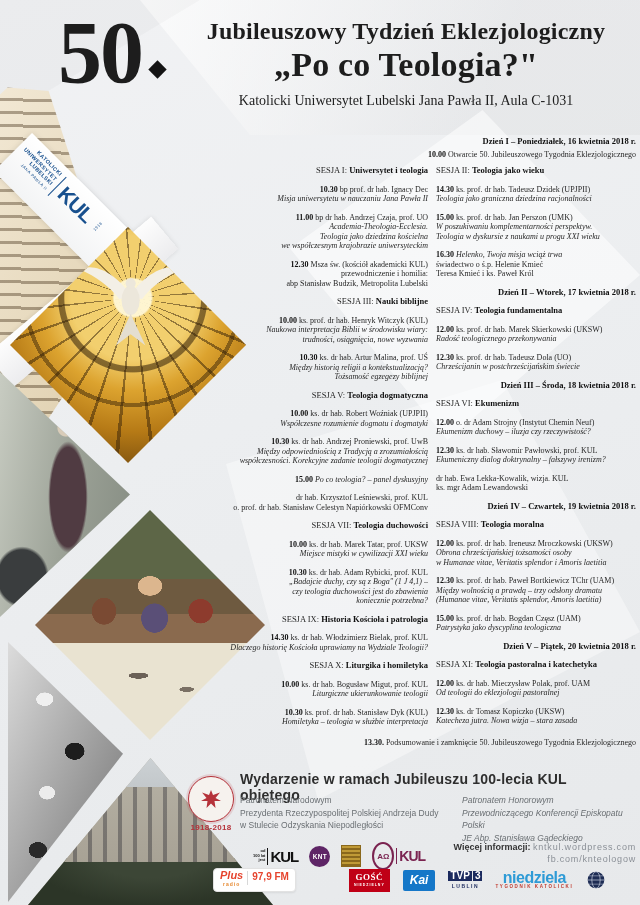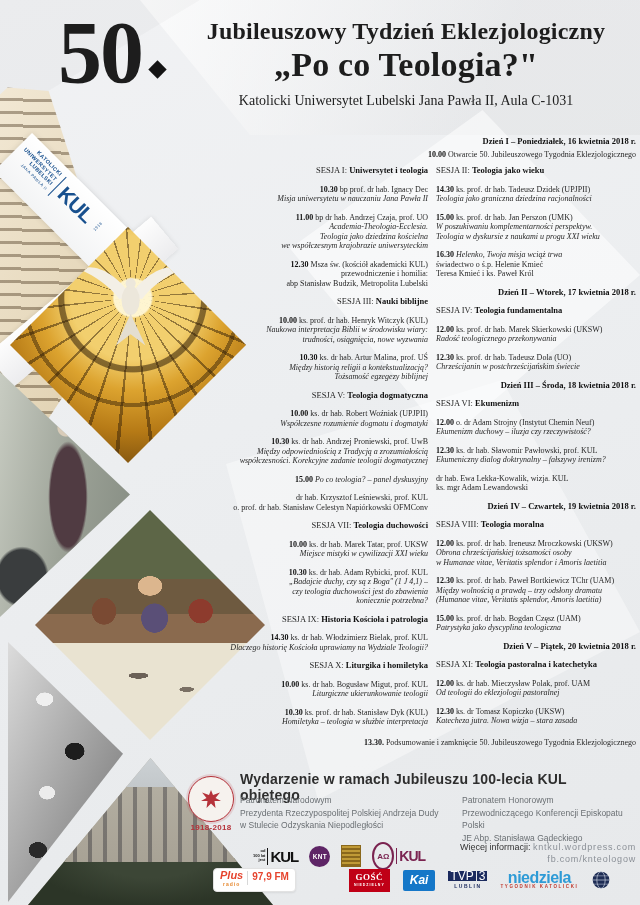--- a/index.html
+++ b/index.html
@@ -97,23 +97,23 @@
   .blk.day{margin-top:7px;text-align:right;font-weight:bold;font-size:8.5px;color:#0f0f0f;}
   .blk.session{font-size:8.5px;}
   .blk.session b{font-size:8.5px;}
   .ln.it{font-style:italic;}
   .ln.it b{font-style:normal;}
   
   .sans{font-family:"Liberation Sans",sans-serif;}
   .foot-heading{left:240px;top:771px;width:380px;font-weight:bold;font-size:14px;color:#2e2e2e;letter-spacing:.2px;z-index:6;}
   .patron{top:794px;font-size:8.5px;line-height:12.5px;color:#6a6f73;z-index:6;}
   .patron.nat{left:240px;width:215px;}
-  .patron.hon{left:462px;width:176px;}
+  .patron.hon{left:462px;width:176px;font-style:italic;}
   .info{left:428px;top:841px;width:208px;text-align:right;font-size:9px;z-index:6;line-height:12px;}
-  .info .lbl{font-weight:normal;color:#333;}
+  .info .lbl{font-weight:bold;color:#333;}
   .info .url{color:#8b9097;letter-spacing:.8px;}
   .logos1{left:253px;top:845px;height:22px;display:flex;align-items:center;gap:11px;z-index:6;}
   .logos2{left:213px;top:867px;height:26px;display:flex;align-items:center;gap:13px;z-index:6;}
   .logo{display:flex;align-items:center;font-family:"Liberation Sans",sans-serif;}
   .kul100 .pre{display:flex;flex-direction:column;font-size:4px;line-height:4.5px;color:#111;font-weight:bold;margin-right:2px;text-align:right;}
   .kul100 .abbr{font-size:15px;font-weight:800;color:#111;letter-spacing:-1px;border-left:1.5px solid #111;padding-left:2px;}
   .knt{width:21px;height:21px;border-radius:50%;background:#5e2566;color:#fff;font-size:6.5px;font-weight:bold;display:flex;align-items:center;justify-content:center;letter-spacing:.3px;}
   .gaud{width:18px;height:20px;background:repeating-linear-gradient(0deg,#8a681c 0 2px,#c09a36 2px 4px);border:1px solid #8a681c;}
   .aokul{gap:2px;}
   .ao{width:22px;height:28px;border-radius:50%;border:2px solid #7a2350;color:#7a2350;font-weight:bold;font-size:8px;display:flex;align-items:center;justify-content:center;box-sizing:border-box;}
@@ -121,21 +121,21 @@
   .plusbadge{background:#fff;border:1px solid #e2e2e2;border-radius:4px;padding:2px 6px;display:flex;align-items:flex-start;gap:4px;box-shadow:0 1px 2px rgba(0,0,0,.08);}
   .plusname{color:#e6442e;font-weight:bold;font-style:italic;font-size:11px;line-height:9px;text-align:center;}
   .plusname .sub{display:block;font-size:5px;font-style:normal;color:#e6882e;letter-spacing:1px;}
   .plusdiv{width:1px;height:14px;background:#d8d8d8;}
   .plusfreq{color:#e6442e;font-weight:bold;font-size:10px;}
   .gosc{background:#c00016;color:#fff;font-weight:bold;font-size:9px;padding:4px 5px 3px;font-family:"Liberation Serif",serif;letter-spacing:.5px;line-height:8px;text-align:center;margin-left:40px;}
   .gosc .sub{display:block;font-size:3.5px;letter-spacing:1px;font-family:"Liberation Sans",sans-serif;}
   .kai{background:#1577c8;color:#fff;font-weight:800;font-style:italic;font-size:12px;padding:3px 7px 4px;border-radius:2px;}
   .tvp{flex-direction:column;line-height:8px;}
   .tvp .boxes{display:flex;gap:1px;}
-  .tvp .bx{background:#1b2a5e;color:#fff;font-weight:normal;font-size:12px;padding:1px 2px;}
+  .tvp .bx{background:#1b2a5e;color:#fff;font-weight:bold;font-size:10px;padding:1px 2px;}
   .tvp .city{font-size:5px;color:#1b2a5e;font-weight:bold;letter-spacing:1.5px;margin-top:1px;}
   .niedz{flex-direction:column;line-height:13px;}
   .niedz .nm{color:#2e9bd6;font-weight:800;font-size:16px;letter-spacing:-.5px;}
   .niedz .sub{font-size:4.5px;color:#c03a2e;letter-spacing:1.6px;font-weight:bold;line-height:5px;}
   .globe{width:20px;height:20px;}
 </style>
 </head>
 <body>
 
 <div class="page">

